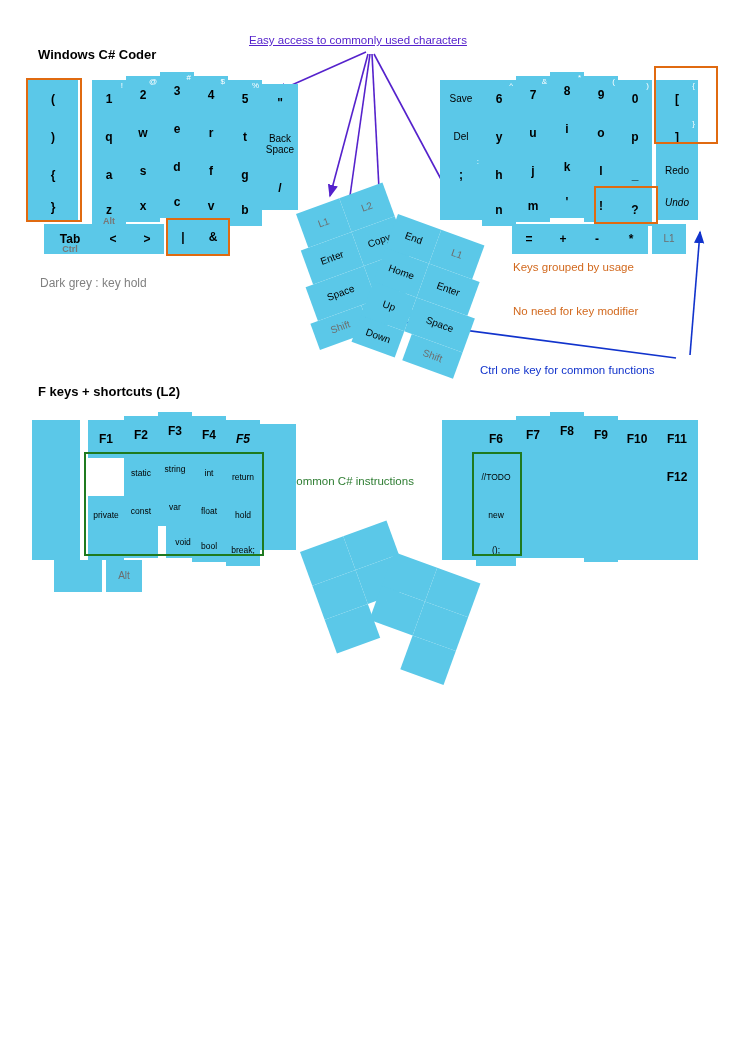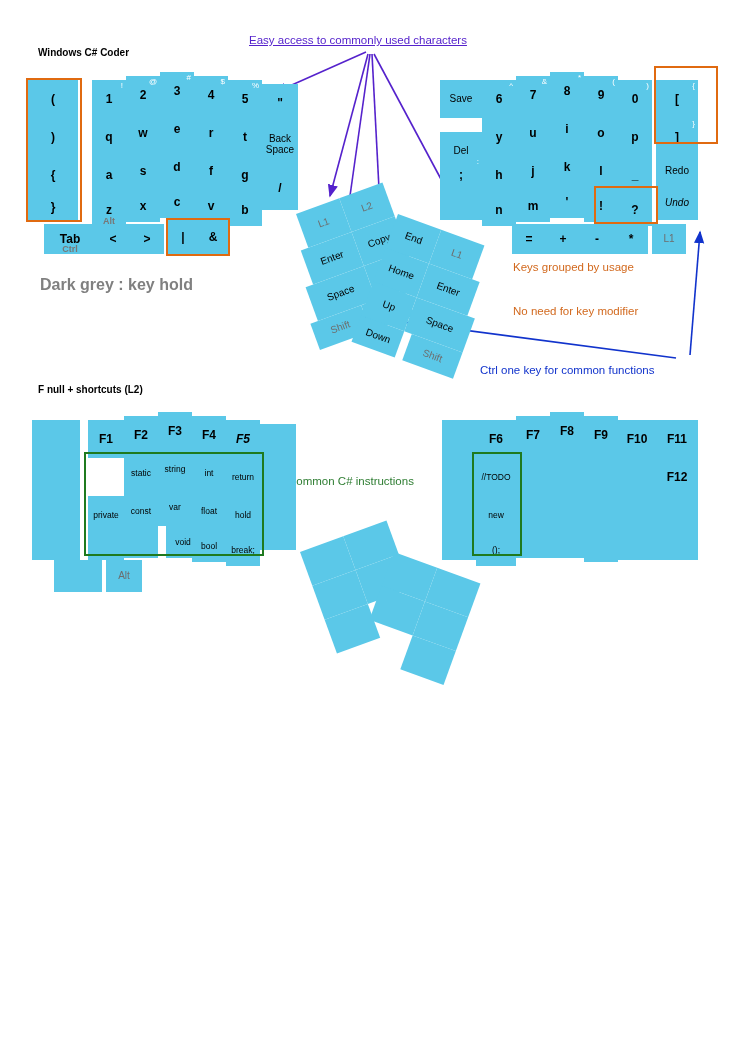--- a/index.html
+++ b/index.html
@@ -8,34 +8,34 @@
     background:#ffffff;
     font-family:"Liberation Sans", sans-serif;
     position:relative;
     overflow:hidden;
   }
   svg.arrows{position:absolute;left:0;top:0;width:736px;height:1041px;pointer-events:none;}
 
   .title{
     position:absolute;
     font-weight:bold;
-    font-size:10px;
+    font-size:13px;
     color:#000;
     white-space:nowrap;
   }
   .note{
     position:absolute;
     font-size:11.5px;
     white-space:nowrap;
   }
   .note.purple{color:#5522cc;text-decoration:underline;}
   .note.blue{color:#1133cc;}
   .note.orange{color:#d2691e;}
   .note.green{color:#2e7d32;}
-  .note.grey{color:#808080;font-weight:bold;font-size:16px;text-align:right;}
+  .note.grey{color:#808080;font-weight:normal;font-size:12px;text-align:right;}
 
   .key{
     position:absolute;
     background:#5bc8e8;
     box-sizing:border-box;
     color:#000;
   }
   .key .lbl{
     position:absolute;
     left:0;right:0;
@@ -213,21 +213,21 @@
       <span class="lbl">|</span>
     </div>
     <div class="key " style="left: 198px; top: 220px; width: 30px; height: 34px;">
       <span class="lbl">&amp;</span>
     </div>
   </div>
 <div id="l1-right">
     <div class="key small" style="left: 440px; top: 80px; width: 42px; height: 38px;">
       <span class="lbl">Save</span>
     </div>
-    <div class="key small" style="left: 440px; top: 132px; width: 42px; height: 38px;">
+    <div class="key small" style="left: 440px; top: 118px; width: 42px; height: 38px;">
       <span class="lbl">Del</span>
     </div>
     <div class="key " style="left: 440px; top: 156px; width: 42px; height: 38px;">
       <span class="sup">:</span>
       <span class="lbl">;</span>
     </div>
     <div class="key blank" style="left: 440px; top: 194px; width: 42px; height: 26px;">
       <span class="lbl"></span>
     </div>
     <div class="key " style="left: 482px; top: 80px; width: 34px; height: 38px;">
@@ -383,21 +383,21 @@
     </div>
 </div>
 
 <div id="l1-hl">
     <div class="hl" style="left: 26px; top: 78px; width: 56px; height: 144px;"></div>
     <div class="hl" style="left: 166px; top: 218px; width: 64px; height: 38px;"></div>
     <div class="hl" style="left: 654px; top: 66px; width: 64px; height: 78px;"></div>
     <div class="hl" style="left: 594px; top: 186px; width: 64px; height: 38px;"></div>
   </div>
 
-<div class="title" style="left:38px;top:384px;">F null + shortcuts (L2)</div>
+<div class="title" style="left:38px;top:384px;">F keys + shortcuts (L2)</div>
 <div class="note green" style="left:288px;top:475px;">Common C# instructions</div>
 
 <div id="l2-left">
     <div class="key blank" style="left: 32px; top: 420px; width: 48px; height: 38px;">
       <span class="lbl"></span>
     </div>
     <div class="key blank" style="left: 32px; top: 458px; width: 48px; height: 38px;">
       <span class="lbl"></span>
     </div>
     <div class="key blank" style="left: 32px; top: 496px; width: 48px; height: 38px;">

